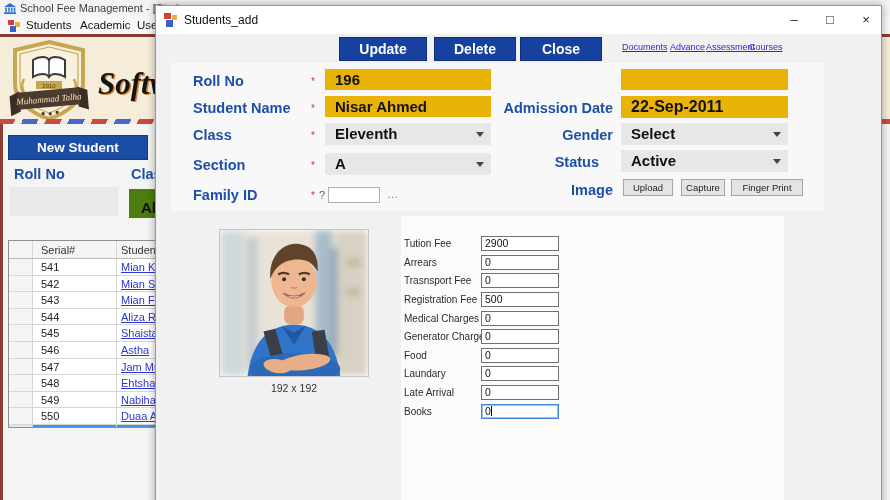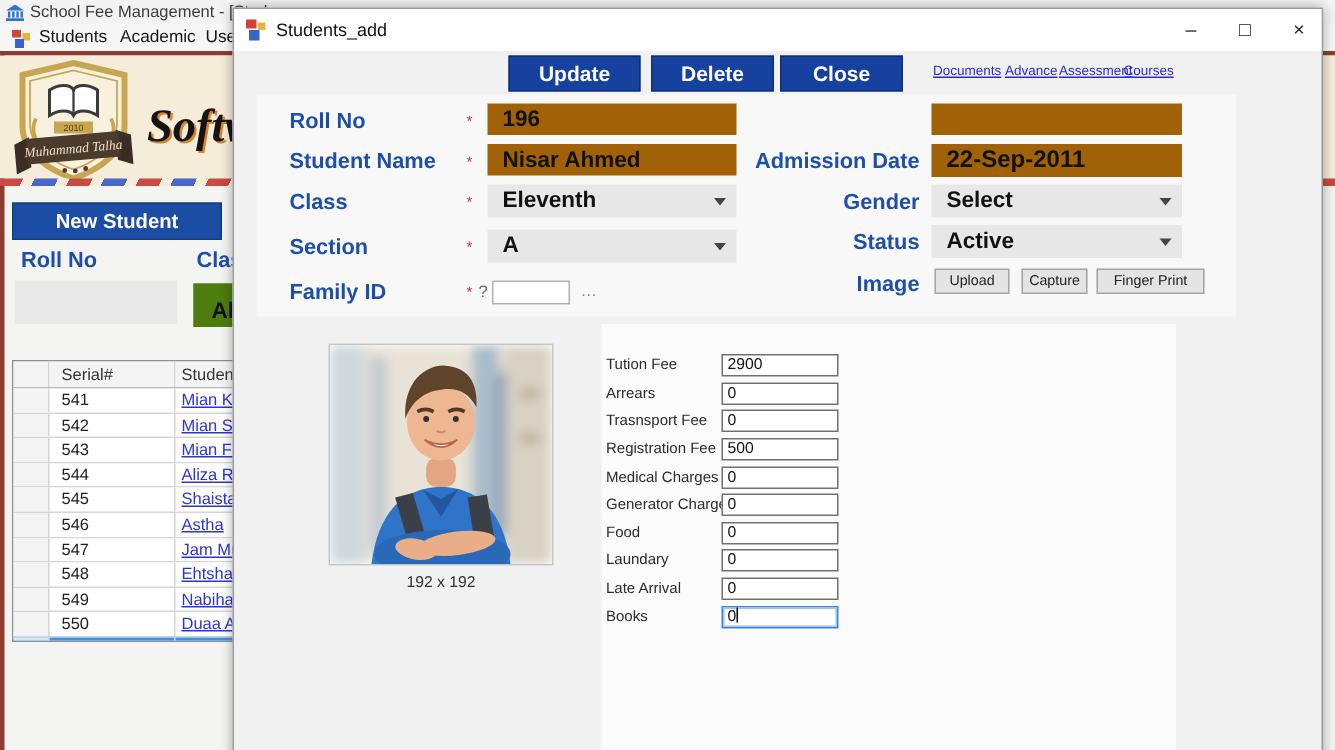--- a/index.html
+++ b/index.html
@@ -46,21 +46,21 @@
   .form-icon { left:8px; top:7px; width:14px; height:14px; }
   .fi-sq { position:absolute; }
 
   .tb-btn { top:31px; height:24px; background:#17419f; border:1px solid #0f2f7a; color:#fff; font-weight:bold; font-size:14px; text-align:center; line-height:22px; cursor:pointer; }
   .tb-link { top:36px; font-size:9px; color:#2a2ad4; text-decoration:underline; cursor:pointer; white-space:nowrap; }
 
   .form-panel { left:15px; top:57px; width:653px; height:148px; background:#f8f8f8; }
   .f-label { font-size:14.5px; font-weight:bold; color:#1e4fa8; white-space:nowrap; }
   .f-label-r { width:155px; text-align:right; }
   .req { color:#cc3333; font-size:10px; }
-  .f-box { background:#a16207; font-size:15px; font-weight:bold; color:#111; padding:2px 0 0 10px; white-space:nowrap; overflow:hidden; }
+  .f-box { background:#eab308; font-size:15px; font-weight:bold; color:#111; padding:2px 0 0 10px; white-space:nowrap; overflow:hidden; }
   .combo { background:#e7e7e7; cursor:pointer; }
   .dd-zone { position:absolute; right:2px; top:0; bottom:0; width:16px; }
   .dd-tri { position:absolute; right:5px; top:9px; width:0; height:0; border-left:4px solid transparent; border-right:4px solid transparent; border-top:5px solid #444; }
   .q-mark { font-size:11px; color:#666; }
   .fam-box { background:#fff; border:1px solid #b0b0b0; }
   .dots-btn { font-size:11px; color:#888; cursor:pointer; }
   .img-btn { top:173px; height:17px; background:#e4e4e4; border:1px solid #a5a5a5; font-size:9.5px; color:#222; text-align:center; line-height:15px; cursor:pointer; white-space:nowrap; }
 
   .bottom-panel { left:245px; top:210px; width:383px; height:300px; background:#fbfbfb; }
   .photo-frame { left:63px; top:223px; width:150px; height:148px; background:#fff; border:1px solid #c4c4c4; overflow:hidden; }
@@ -259,21 +259,21 @@
       <span class="dd-zone">
           <span class="dd-tri"></span>
         </span>
     </div>
     <div class="abs q-mark" style="left:163px;top:183px">?</div>
     <div class="abs fam-box" style="left:172px;top:181px;width:52px;height:16px"></div>
     <div class="abs dots-btn" style="left:231px;top:182px">…</div>
 
     <div class="abs f-label f-label-r" style="left:302px;top:94px">Admission Date</div>
     <div class="abs f-label f-label-r" style="left:302px;top:121px">Gender</div>
-    <div class="abs f-label f-label-r" style="left:302px;top:148px">Status</div>
+    <div class="abs f-label f-label-r" style="left:288px;top:148px">Status</div>
     <div class="abs f-label f-label-r" style="left:302px;top:176px">Image</div>
 
     <div class="abs f-box" style="left:465px;top:63px;width:167px;height:21px"></div>
     <div class="abs f-box" style="left:465px;top:90px;width:167px;height:22px;font-size:16px">22-Sep-2011</div>
     <div class="abs f-box combo" style="left:465px;top:117px;width:167px;height:22px">
       <span>Select</span>
       <span class="dd-zone">
           <span class="dd-tri"></span>
         </span>
     </div>

